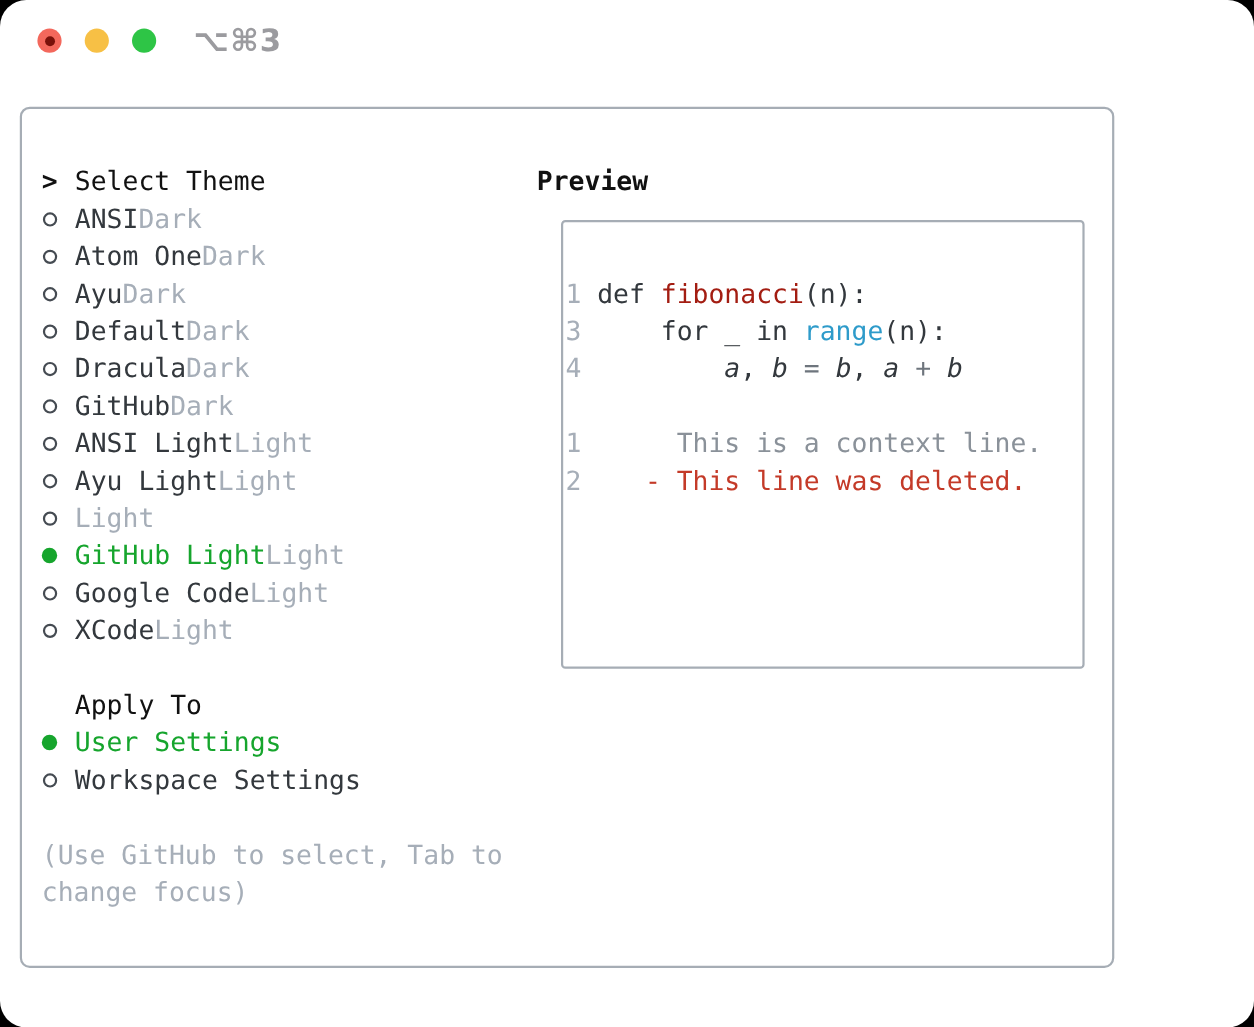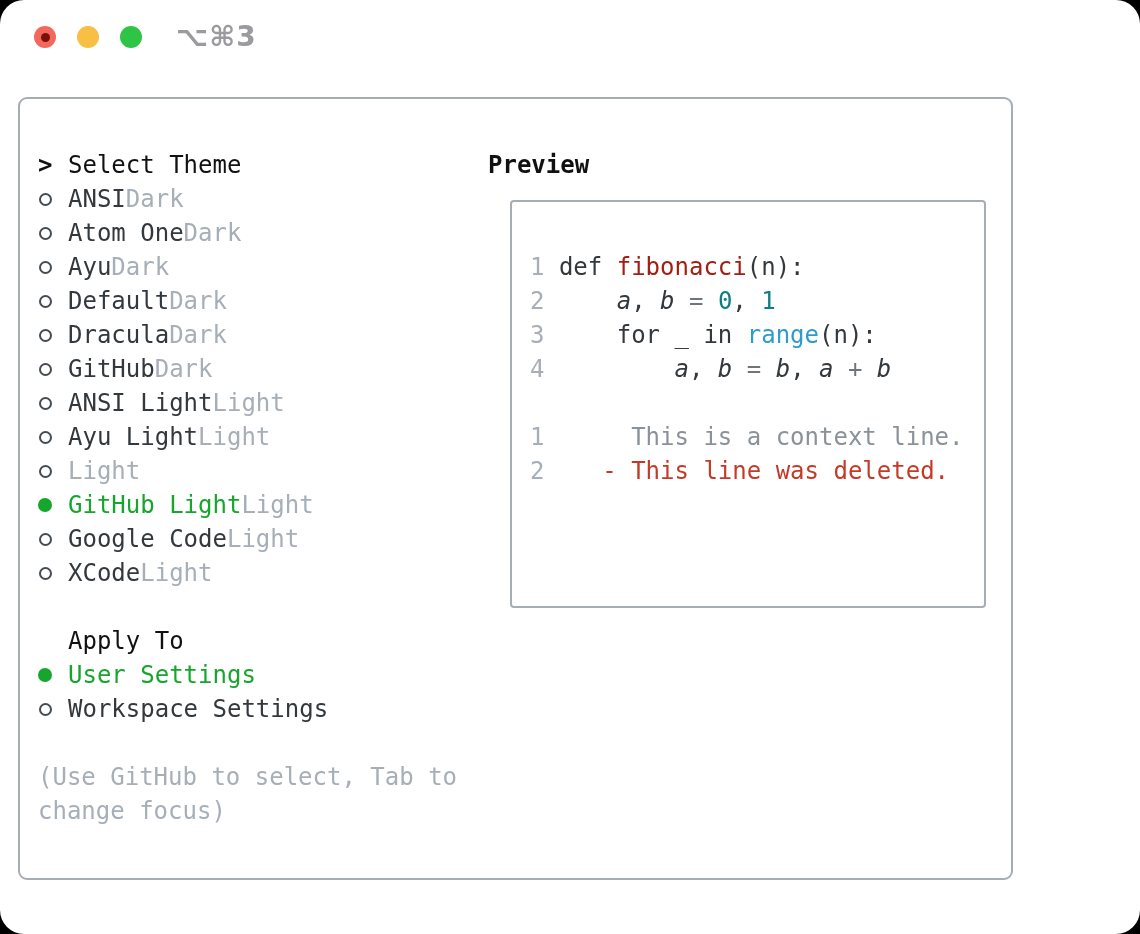--- a/index.html
+++ b/index.html
@@ -41,21 +41,21 @@
   .variant{color:var(--muted-gray)}
   .hint{color:var(--muted-gray)}
   .gap34{height:34px}
   
   .preview-label{
     position:absolute;left:468px;top:49px;height:34px;line-height:34px;
     font-size:24px;font-weight:bold;color:var(--header-black);
   }
   .preview-box{
     position:absolute;left:490px;top:101px;width:476px;height:408px;box-sizing:border-box;
-    border:2px solid var(--border-gray);border-radius:4px;padding:48px 0 0 18px;overflow:hidden;
+    border:2px solid var(--border-gray);border-radius:4px;padding:48px 0 0 2px;overflow:hidden;
     background:#fff;
   }
   .cline{height:34px;line-height:34px;font-size:24px;white-space:pre;color:var(--text-dark)}
   .ln{color:var(--muted-gray)}
   .c-plain{color:var(--text-dark)}
   .c-fn{color:var(--function-red)}
   .c-num{color:var(--number-teal)}
   .c-builtin{color:var(--builtin-blue)}
   .c-op{color:var(--operator-gray)}
   .c-var{color:var(--text-dark);font-style:italic}
@@ -112,21 +112,20 @@
 
       <div class="row hint">(Use GitHub to select, Tab to</div>
       <div class="row hint">change focus)</div>
     </div>
 
     <div class="preview-label">Preview</div>
 
     <div class="preview-box">
       <div id="code-lines">
           <div class="cline"><span class="ln">1</span> <span class="c-plain">def </span><span class="c-fn">fibonacci</span><span class="c-plain">(n):</span></div>
-          <div class="cline"><span class="ln">2</span> <span class="c-plain">    </span><span class="c-var">a</span><span class="c-plain">, </span><span class="c-var">b</span><span class="c-plain"> </span><span class="c-op">=</span><span class="c-plain"> </span><span class="c-num">0</span><span class="c-plain">, </span><span class="c-num">1</span></div>
           <div class="cline"><span class="ln">3</span> <span class="c-plain">    for _ in </span><span class="c-builtin">range</span><span class="c-plain">(n):</span></div>
           <div class="cline"><span class="ln">4</span> <span class="c-plain">        </span><span class="c-var">a</span><span class="c-plain">, </span><span class="c-var">b</span><span class="c-plain"> </span><span class="c-op">=</span><span class="c-plain"> </span><span class="c-var">b</span><span class="c-plain">, </span><span class="c-var">a</span><span class="c-plain"> </span><span class="c-op">+</span><span class="c-plain"> </span><span class="c-var">b</span></div>
         </div>
       <div class="gap34"></div>
       <div id="diff-lines">
           <div class="cline"><span class="ln">1</span> <span class="c-ctx">     This is a context line.</span></div>
           <div class="cline"><span class="ln">2</span> <span class="c-del">   - This line was deleted.</span></div>
         </div>
     </div>
 

